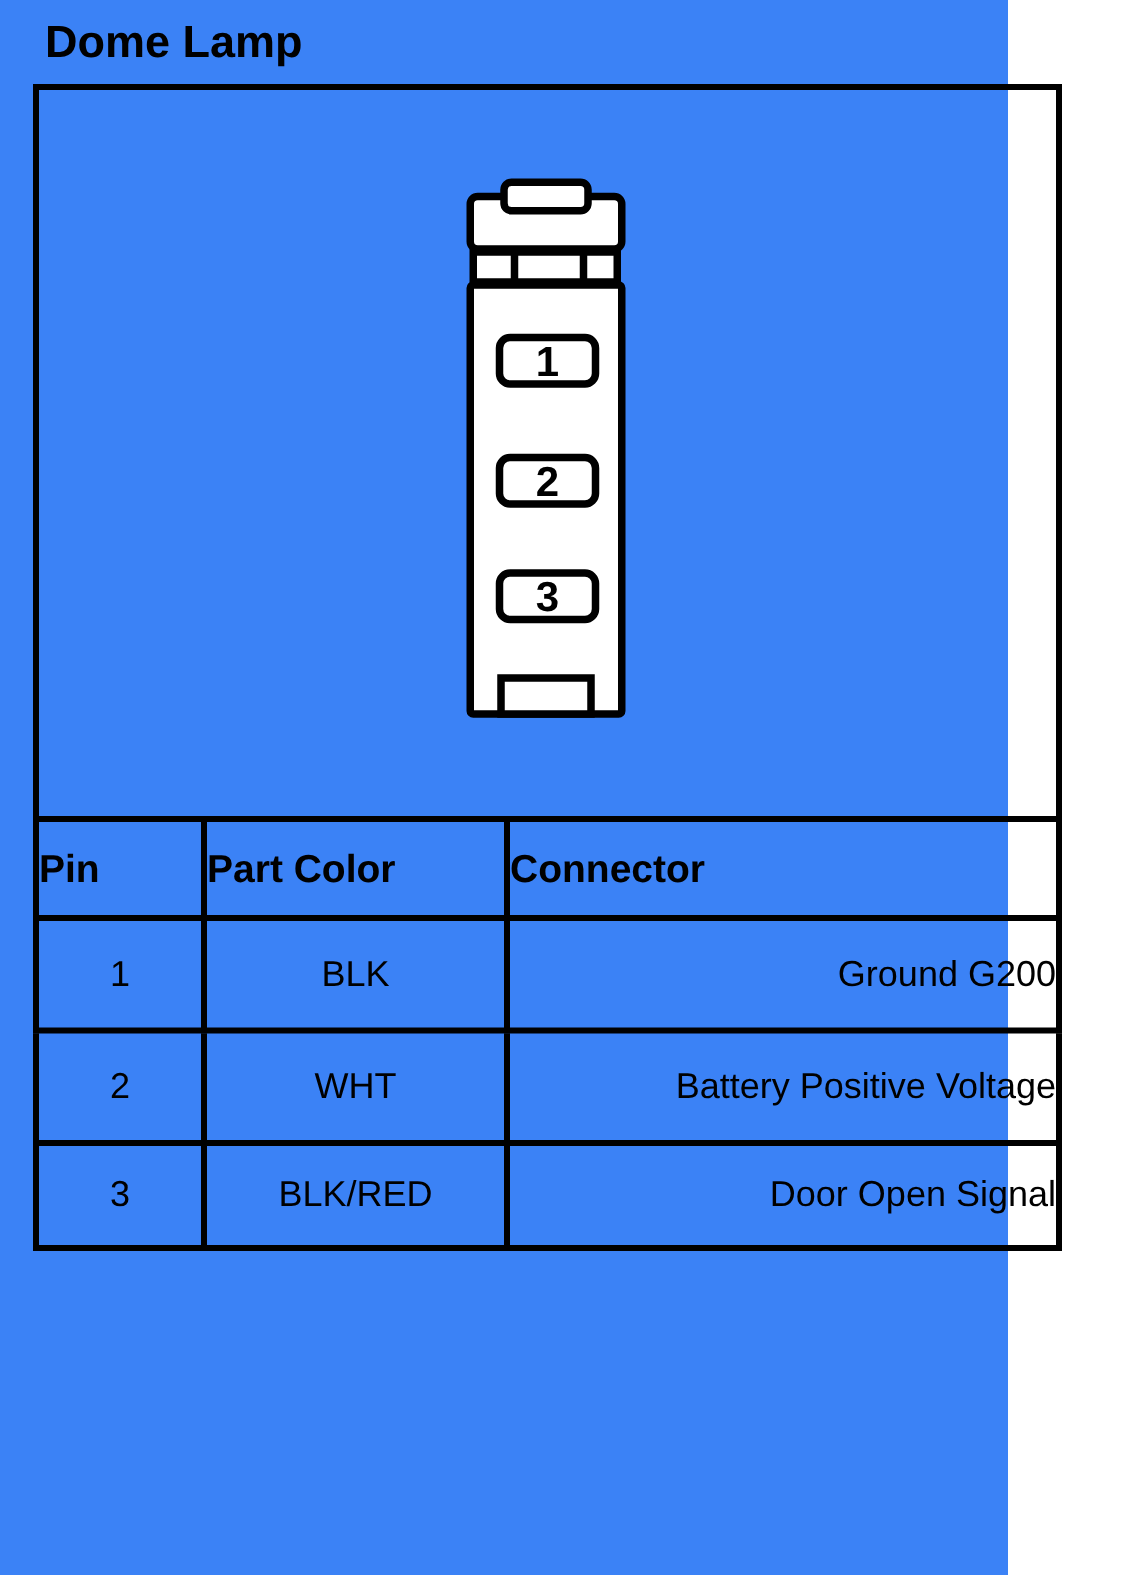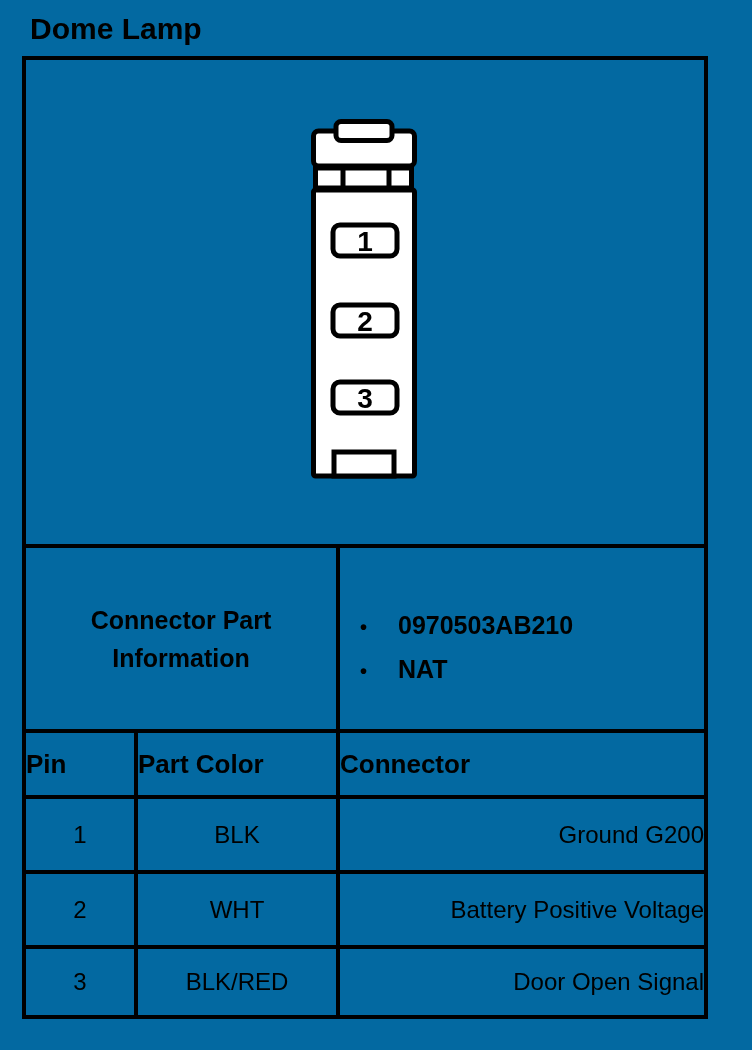--- a/index.html
+++ b/index.html
@@ -7,23 +7,23 @@
     padding: 0;
     background: #ffffff;
     width: 752px;
     height: 1050px;
     font-family: "Liberation Sans", sans-serif;
     color: #000000;
     overflow: hidden;
   }
   .page {
     position: relative;
-    width: 752px;
+    width: 672px;
     height: 1050px;
-    background: #0369a1;
+    background: #3b82f6;
   }
   .title {
     position: absolute;
     left: 30px;
     top: 12px;
     margin: 0;
     font-size: 30px;
     font-weight: bold;
     letter-spacing: 0px;
   }
@@ -144,35 +144,20 @@
           <g>
             <rect x="24" y="264" width="64" height="31" rx="7"></rect>
             <text class="pin-num" x="56" y="280" text-anchor="middle" dominant-baseline="central">3</text>
           </g>
 
           <rect x="25" y="334" width="60" height="24"></rect>
         </svg>
       </td>
     </tr>
 
-    <tr>
-      <td colspan="2" class="part-label-cell">
-        <div class="part-label">Connector Part Information</div>
-      </td>
-      <td class="part-items-cell">
-        <div class="bullet-row">
-          <span class="bullet">•</span>
-          <span class="bullet-text">0970503AB210</span>
-        </div>
-        <div class="bullet-row">
-          <span class="bullet">•</span>
-          <span class="bullet-text">NAT</span>
-        </div>
-      </td>
-    </tr>
 
     <tr class="header-row">
       <td>Pin</td>
       <td>Part Color</td>
       <td>Connector</td>
     </tr>
 
     <tr class="data-row">
       <td>1</td>
       <td>BLK</td>

